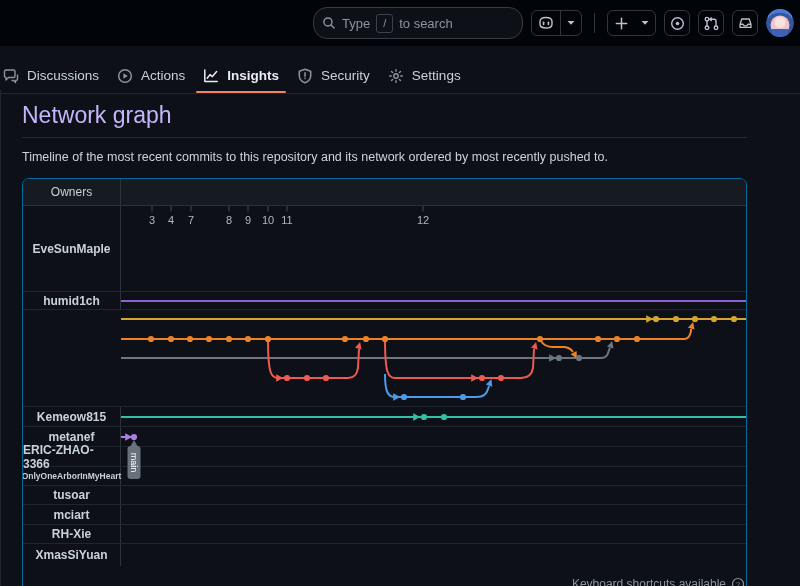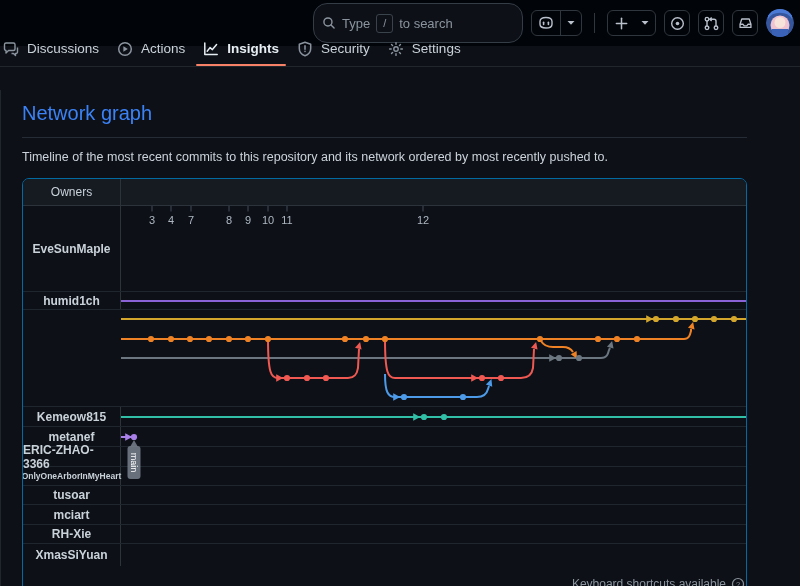--- a/index.html
+++ b/index.html
@@ -4,47 +4,47 @@
 <style>
   html,body{margin:0;padding:0;}
   body{
     width:800px;height:586px;position:relative;overflow:hidden;
     background:#0d1117;color:#c9d1d9;
     font-family:"Liberation Sans", sans-serif;
   }
   
   .topbar{position:absolute;top:0;left:0;width:800px;height:46px;background:#010409;
     display:flex;align-items:center;justify-content:flex-end;gap:8px;padding-right:6px;box-sizing:border-box;}
-  .searchbox{width:210px;height:40px;border:1px solid #343c46;border-radius:14px;box-sizing:border-box;
+  .searchbox{width:210px;height:32px;border:1px solid #343c46;border-radius:14px;box-sizing:border-box;
     display:flex;align-items:center;gap:6px;padding:0 8px;color:#8b949e;font-size:13px;background:#0d1117;}
   .keycap{display:inline-flex;align-items:center;justify-content:center;width:15px;height:17px;
     border:1px solid #3a424c;border-radius:3px;font-size:11px;color:#8b949e;}
   .tbtn{height:26px;border:1px solid #30363d;border-radius:6px;display:flex;align-items:center;
     justify-content:center;box-sizing:border-box;background:transparent;cursor:pointer;}
   .tbtn.icononly{width:26px;}
   .split{padding:0;}
   .split .seg{display:flex;align-items:center;justify-content:center;height:100%;padding:0 6px;}
   .split .segdiv{width:1px;height:100%;background:#30363d;}
   .vdiv{width:1px;height:20px;background:#30363d;margin:0 4px;}
   .avatar{width:28px;height:28px;border-radius:50%;overflow:hidden;flex:0 0 auto;cursor:pointer;}
   
-  .repo-nav{position:absolute;top:31px;left:0;width:800px;height:36px;display:flex;align-items:stretch;
+  .repo-nav{position:absolute;top:58px;left:0;width:800px;height:36px;display:flex;align-items:stretch;
     border-bottom:1px solid #21262d;box-sizing:border-box;margin-left:0;padding-left:0;}
   .tab{position:relative;display:flex;align-items:center;gap:8px;padding:0 9px;font-size:13.5px;
     color:#8b949e;cursor:pointer;}
   .tab:first-child{margin-left:-6px;}
   .tab .tlabel{color:#c9d1d9;}
   .tab.active .tlabel{color:#e6edf3;font-weight:bold;}
   .tab.active{color:#e6edf3;}
   .tab .underline{position:absolute;left:2px;right:2px;bottom:0;height:2px;background:#f78166;border-radius:2px;}
   .ticon{display:flex;align-items:center;}
   
   .main{position:absolute;top:82px;left:22px;width:725px;}
   .left-edge{position:absolute;left:0;top:90px;height:496px;width:1px;background:#21262d;}
-  .page-title{position:absolute;top:20px;left:0;font-size:20px;font-weight:400;color:#3b82f6;margin:0;}
+  .page-title{position:absolute;top:20px;left:0;font-size:23px;font-weight:400;color:#c4b5fd;margin:0;}
   .title-hr{position:absolute;top:55px;left:0;width:725px;height:1px;background:#262c36;}
   .page-desc{position:absolute;top:68px;left:0;font-size:12.5px;color:#ccd3db;margin:0;}
   
   .ntable{position:absolute;top:96px;left:0;width:725px;height:499px;border:1px solid #0369a1;
     border-radius:7px;box-sizing:border-box;overflow:hidden;}
   .nthead{height:27px;background:#161b22;border-bottom:1px solid #2d333b;display:flex;box-sizing:border-box;}
   .owners-cell{width:98px;border-right:1px solid #2d333b;display:flex;align-items:center;justify-content:center;
     font-size:12px;color:#c9d1d9;box-sizing:border-box;}
   .ntbody{position:relative;height:358px;}
   .nrow{display:flex;border-bottom:1px solid #20262e;box-sizing:border-box;font-weight:bold;}

